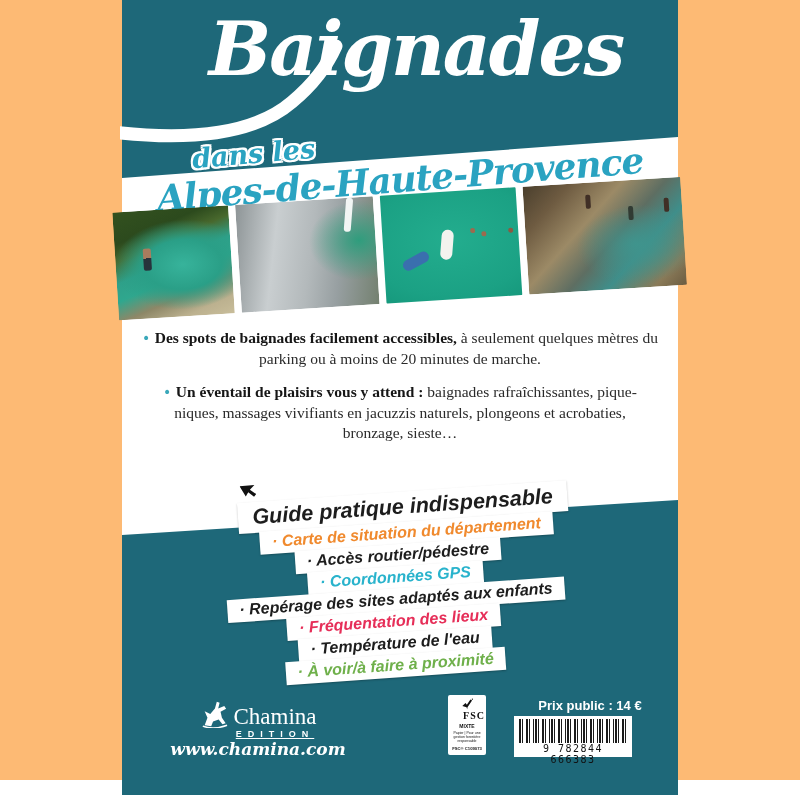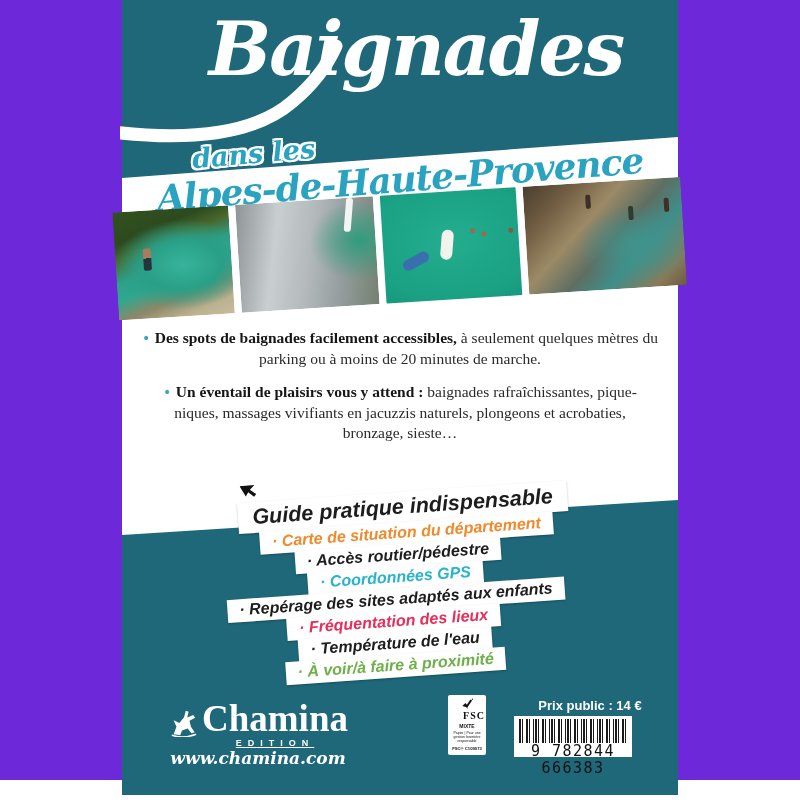--- a/index.html
+++ b/index.html
@@ -1,18 +1,18 @@
 <!DOCTYPE html>
 <html><head>
 <meta charset="utf-8">
 <style>
   * { margin:0; padding:0; box-sizing:border-box; }
   html,body { width:800px; height:800px; background:#ffffff; overflow:hidden;
               font-family:"Liberation Serif", serif; }
-  .page { position:relative; width:800px; height:780px; background:#6d28d9; }
+  .page { position:relative; width:800px; height:780px; background:#fdba74; }
 
   .cover { position:absolute; left:122px; top:0; width:556px; height:795px; background:#fff; }
 
   
   .teal-top { position:absolute; left:0; top:0; width:556px; height:180px; background:#1e6879;
               clip-path:polygon(0 0, 100% 0, 100% 137px, 0 178px); }
   .title { position:absolute; left:0; top:6px; width:556px; text-align:center;
            font-family:"DejaVu Serif", serif; font-style:italic; font-weight:bold;
            font-size:74px; color:#ffffff; letter-spacing:-2px; transform:translateX(16px); }
   .swoosh { position:absolute; left:-2px; top:40px; }
@@ -75,41 +75,41 @@
   .item::before { content:"· "; }
   .c-orange{color:#f08a2e;} .c-black{color:#1d1d1d;} .c-cyan{color:#29b3cc;}
   .c-red{color:#e62e58;} .c-green{color:#6fb04b;}
   .s1{transform:translateX(10px);} .s2{transform:translateX(0);} .s3{transform:translateX(-4px);}
   .s4{transform:translateX(-5px);} .s5{transform:translateX(-9px);} .s6{transform:translateX(-9px);}
   .s7{transform:translateX(-10px);}
 
   
   .publisher { position:absolute; left:36px; top:700px; width:200px; color:#fff; text-align:center; }
   .pub-row { display:flex; align-items:flex-end; justify-content:center; gap:4px; }
-  .pub-name { font-family:"Liberation Serif", serif; font-weight:bold; font-size:37px; line-height:1; }
+  .pub-name { font-family:"Liberation Serif", serif; font-weight:normal; font-size:23px; line-height:1; }
   .pub-sub { font-family:"Liberation Sans", sans-serif; font-size:9px; font-weight:bold;
              letter-spacing:6px; margin:1px 0 0 34px;text-decoration:underline; }
   .website { margin-top:0; font-family:"DejaVu Serif", serif; font-style:italic; font-weight:bold; font-size:17px; }
 
   .fsc-box { position:absolute; left:326px; top:695px; width:38px; height:60px; background:#fff; border-radius:2px;
              display:flex; flex-direction:column; align-items:center; padding:3px 1px; color:#111; }
   .fsc-acronym { font-family:"Liberation Serif", serif; font-size:10px; font-weight:bold; letter-spacing:1px; line-height:1.1;margin-left:14px; }
   .fsc-mixte { font-family:"Liberation Sans", sans-serif; font-size:5px; font-weight:bold; margin-top:2px; }
   .fsc-desc { font-family:"Liberation Sans", sans-serif; font-size:3.5px; line-height:1.2; text-align:center; margin-top:2px; }
   .fsc-code { font-family:"Liberation Sans", sans-serif; font-size:4.2px; font-weight:bold; margin-top:2px; }
 
   .price { position:absolute; left:386px; top:698px; width:164px; text-align:center; color:#ffffff;
            font-family:"Liberation Sans", sans-serif; font-weight:bold; font-size:13px; }
   .barcode-box { position:absolute; left:392px; top:716px; width:118px; height:41px; background:#fff;
                  padding:3px 5px 2px 5px; }
   .bars { height:24px; background:repeating-linear-gradient(90deg,
             #1a1a1a 0 2px, #fff 2px 3px, #1a1a1a 3px 4px, #fff 4px 7px,
             #1a1a1a 7px 9px, #fff 9px 10px, #1a1a1a 10px 11px, #fff 11px 14px,
             #1a1a1a 14px 15px, #fff 15px 16px); }
-  .barcode-digits { font-family:"DejaVu Sans Mono", monospace; font-size:15px; color:#111;
+  .barcode-digits { font-family:"DejaVu Sans Mono", monospace; font-size:10px; color:#111;
                     letter-spacing:1.5px; text-align:center; line-height:1.1; }
 </style>
 </head>
 <body>
 
 <div class="page">
   <div class="cover">
 
     <div class="teal-top"></div>
     <svg class="swoosh" width="230" height="110" viewBox="0 0 230 110">

